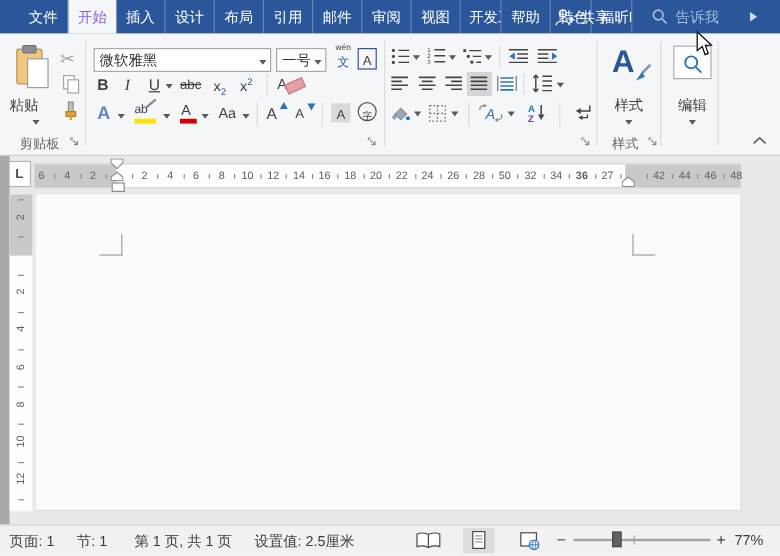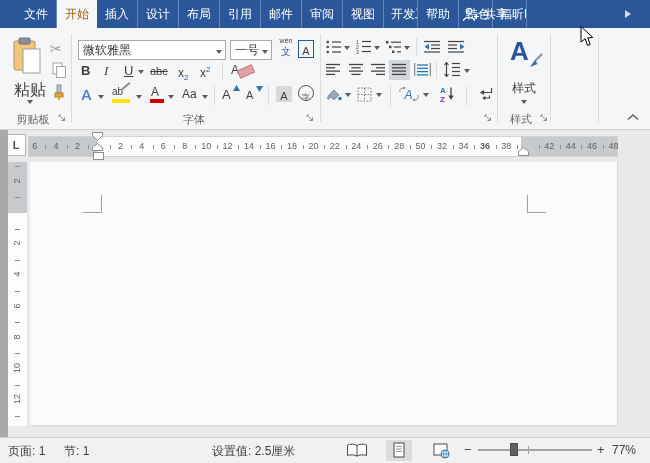--- a/index.html
+++ b/index.html
@@ -3,21 +3,21 @@
 <meta charset="utf-8">
 <style>
   html,body{margin:0;padding:0;}
   .app{position:relative;width:650px;height:463px;overflow:hidden;background:#e9e9e9;
        font-family:"Liberation Sans","DejaVu Sans",sans-serif;-webkit-font-smoothing:antialiased;}
   .abs{position:absolute;}
   
   .titlebar{position:absolute;left:0;top:0;width:650px;height:28px;background:#2b579a;display:flex;align-items:stretch;}
   .tabs{display:flex;align-items:stretch;margin-left:16px;}
   .tab{display:flex;align-items:center;padding:0 8px;font-size:12px;color:#ffffff;border-right:1px solid rgba(255,255,255,.28);white-space:nowrap;cursor:default;}
-  .tab.active{background:#f5f6f7;color:#a16207;border-right:none;}
+  .tab.active{background:#f5f6f7;color:#8b5cf6;border-right:none;}
   .tab.clipped{width:26px;padding:0 0 0 7px;overflow:hidden;}
   .tellme{display:flex;align-items:center;font-size:12px;color:#a8bbdd;margin-left:6px;}
   .share{position:absolute;left:462px;top:0;height:28px;display:flex;align-items:center;color:#fff;font-size:12px;}
   
   .ribbon{position:absolute;left:0;top:28px;width:650px;height:102px;background:#f5f6f7;border-bottom:1px solid #d2d2d2;box-sizing:border-box;}
   .gdiv{position:absolute;top:6px;height:88px;width:1px;background:#dcdcdc;}
   .glabel{position:absolute;top:84px;font-size:11px;color:#666;text-align:center;}
   .btxt{position:absolute;color:#3f3f3f;}
   .dd{position:absolute;width:0;height:0;border:3px solid transparent;border-top:4px solid #5a5a5a;}
   .box-input{position:absolute;background:#fff;border:1px solid #a9a9a9;box-sizing:border-box;font-size:12px;color:#333;display:flex;align-items:center;padding-left:4px;}
@@ -61,20 +61,27 @@
         <div class="tab">布局</div>
         <div class="tab">引用</div>
         <div class="tab">邮件</div>
         <div class="tab">审阅</div>
         <div class="tab">视图</div>
         <div class="tab clipped">开发工</div>
         <div class="tab">帮助</div>
         <div class="tab clipped">特色功</div>
         <div class="tab clipped">福昕P</div>
       </div>
+    <div class="tab" style="border-right:none;margin-left:8px;">
+      <svg width="14" height="14" viewBox="0 0 14 14">
+        <circle cx="5.5" cy="5.5" r="4" fill="none" stroke="#a8bbdd" stroke-width="1.4"></circle>
+        <line x1="8.6" y1="8.6" x2="12.5" y2="12.5" stroke="#a8bbdd" stroke-width="1.4"></line>
+      </svg>
+      <span class="tellme">告诉我</span>
+    </div>
   </div>
   <div class="share">
     <svg width="18" height="17" viewBox="0 0 18 17">
       <circle cx="7" cy="5.2" r="2.8" fill="none" stroke="#ffffff" stroke-width="1.2"></circle>
       <path d="M1.5,15 C1.5,10.5 12.5,10.5 12.5,15" fill="none" stroke="#ffffff" stroke-width="1.2"></path>
       <line x1="14.5" y1="8" x2="14.5" y2="13" stroke="#ffffff" stroke-width="1.1"></line>
       <line x1="12" y1="10.5" x2="17" y2="10.5" stroke="#ffffff" stroke-width="1.1"></line>
     </svg>
     <span style="margin-left:4px;">共享</span>
   </div>
@@ -83,21 +90,21 @@
   </svg>
 
   <div class="ribbon">
 
     <div class="abs" style="left:8px;top:8px;width:44px;height:76px;">
       <svg class="abs" style="left:5px;top:1px;" width="30" height="38" viewBox="0 0 30 38">
         <rect x="1" y="4" width="21" height="29" rx="2" fill="#f2c57c" stroke="#b3905a"></rect>
         <rect x="6" y="1" width="11" height="6" rx="1" fill="#8a8f96" stroke="#6e737a"></rect>
         <rect x="10" y="12" width="17" height="24" fill="#ffffff" stroke="#9aa0a6"></rect>
       </svg>
-      <span class="btxt" style="left:0;top:44px;width:44px;text-align:center;font-size:16px;">粘贴</span>
+      <span class="btxt" style="left:0;top:44px;width:44px;font-size:12px;">粘贴</span>
       <span class="dd" style="left:19px;top:64px;"></span>
     </div>
     <span class="btxt" style="left:50px;top:12px;font-size:15px;color:#a0a0a0;">✂</span>
     <svg class="abs" style="left:52px;top:34px;" width="15" height="17" viewBox="0 0 15 17">
       <rect x="1" y="1" width="9" height="11" fill="#fff" stroke="#a5a5a5"></rect>
       <rect x="4.5" y="4.5" width="9" height="11" fill="#fff" stroke="#a5a5a5"></rect>
     </svg>
     <svg class="abs" style="left:52px;top:56px;" width="15" height="17" viewBox="0 0 15 17">
       <rect x="5" y="1" width="4" height="8" fill="#b9bec4" stroke="#8e949a"></rect>
       <rect x="3" y="9" width="8" height="4" fill="#e2a23c" stroke="#b57f23"></rect>
@@ -168,21 +175,20 @@
           <polygon points="0,0 7,0 3.5,6" fill="#2e74b5"></polygon>
         </svg>
     </div>
     <div class="sep2" style="left:268px;top:57px;height:20px;"></div>
     <div class="abs" style="left:276px;top:58px;width:16px;height:16px;background:#d9d9d9;text-align:center;">
       <span style="font-size:11px;color:#3f3f3f;line-height:16px;">A</span>
     </div>
     <div class="abs" style="left:298px;top:57px;width:16px;height:16px;border:1px solid #555;border-radius:50%;box-sizing:border-box;text-align:center;">
       <span style="font-size:8px;color:#3f3f3f;line-height:14px;">字</span>
     </div>
-    <span class="glabel" style="left:74px;width:240px;">字体</span>
     <svg class="abs" style="left:306px;top:86px;" width="9" height="9" viewBox="0 0 9 9">
       <polyline points="1,3 1,1 3,1" fill="none" stroke="#8a8a8a"></polyline>
       <line x1="2.5" y1="2.5" x2="6.5" y2="6.5" stroke="#8a8a8a"></line>
       <polyline points="6.5,3.5 6.5,6.5 3.5,6.5" fill="none" stroke="#8a8a8a"></polyline>
     </svg>
     <div class="gdiv" style="left:320px;"></div>
 
     <svg class="abs" style="left:326px;top:12px;" width="16" height="14" viewBox="0 0 16 14">
       <circle cx="1.8" cy="2" r="1.3" fill="#444"></circle>
         <line x1="6" y1="2" x2="15" y2="2" stroke="#444" stroke-width="1.2"></line>
@@ -323,20 +329,30 @@
       <span class="dd" style="left:19px;top:64px;"></span>
     </div>
     <span class="glabel" style="left:497px;width:48px;">样式</span>
     <svg class="abs" style="left:540px;top:86px;" width="9" height="9" viewBox="0 0 9 9">
       <polyline points="1,3 1,1 3,1" fill="none" stroke="#8a8a8a"></polyline>
       <line x1="2.5" y1="2.5" x2="6.5" y2="6.5" stroke="#8a8a8a"></line>
       <polyline points="6.5,3.5 6.5,6.5 3.5,6.5" fill="none" stroke="#8a8a8a"></polyline>
     </svg>
     <div class="gdiv" style="left:550px;"></div>
 
+    <div class="abs" style="left:556px;top:8px;width:42px;height:76px;">
+      <div class="abs" style="left:5px;top:2px;width:32px;height:28px;background:#ffffff;border:1px solid #ababab;box-sizing:border-box;">
+        <svg class="abs" style="left:7px;top:6px;" width="18" height="18" viewBox="0 0 18 18">
+          <circle cx="7" cy="7" r="5" fill="none" stroke="#2e74b5" stroke-width="1.6"></circle>
+          <line x1="10.7" y1="10.7" x2="15.5" y2="15.5" stroke="#2e74b5" stroke-width="1.6"></line>
+        </svg>
+      </div>
+      <span class="btxt" style="left:0;top:44px;width:42px;text-align:center;font-size:12px;">编辑</span>
+      <span class="dd" style="left:18px;top:64px;"></span>
+    </div>
     <div class="gdiv" style="left:598px;"></div>
 
     <svg class="abs" style="left:627px;top:86px;" width="12" height="7" viewBox="0 0 12 7">
       <polyline points="1,5.5 6,1 11,5.5" fill="none" stroke="#5f5f5f" stroke-width="1.4"></polyline>
     </svg>
   </div>
 
   <div class="rulerband">
     <div class="abs" style="left:6px;top:4px;width:20px;height:22px;background:#fdfdfd;border:1px solid #b5b5b5;box-sizing:border-box;display:flex;align-items:center;justify-content:center;">
       <span style="font-size:11px;font-weight:bold;color:#4f4f4f;">L</span>
@@ -358,21 +374,21 @@
         <span class="rnum" style="left: 262.96px;">18</span>
         <span class="rnum" style="left: 284.4px;">20</span>
         <span class="rnum" style="left: 305.84px;">22</span>
         <span class="rnum" style="left: 327.28px;">24</span>
         <span class="rnum" style="left: 348.72px;">26</span>
         <span class="rnum" style="left: 370.16px;">28</span>
         <span class="rnum" style="left: 391.6px;">50</span>
         <span class="rnum" style="left: 413.04px;">32</span>
         <span class="rnum" style="left: 434.48px;">34</span>
         <span class="rnum" style="left: 455.92px; font-weight: bold;">36</span>
-        <span class="rnum" style="left: 477.36px;">38</span>
+        <span class="rnum" style="left: 477.36px;">27</span>
         <span class="rnum" style="left: 520.24px;">42</span>
         <span class="rnum" style="left: 541.68px;">44</span>
         <span class="rnum" style="left: 563.12px;">46</span>
         <span class="rnum" style="left: 584.56px;">48</span>
         <div class="rtick" style="left: 16.4px;"></div>
         <div class="rtick" style="left: 37.84px;"></div>
         <div class="rtick" style="left: 59.28px;"></div>
         <div class="rtick" style="left: 80.72px;"></div>
         <div class="rtick" style="left: 102.16px;"></div>
         <div class="rtick" style="left: 123.6px;"></div>
@@ -430,20 +446,21 @@
       <div class="vtick" style="top: 222.6px;"></div>
       <div class="vtick" style="top: 253.8px;"></div>
     </div>
   <div class="page"></div>
   <div class="cropL"></div>
   <div class="cropR"></div>
 
   <div class="statusbar">
     <span class="st" style="left:8px;">页面: 1</span>
     <span class="st" style="left:64px;">节: 1</span>
+    <span class="st" style="left:112px;">第 1 页, 共 1 页</span>
     <span class="st" style="left:212px;">设置值: 2.5厘米</span>
     <div class="viewbtn" style="left:344px;">
       <svg width="22" height="15" viewBox="0 0 22 15">
         <path d="M11,2.5 C8.5,0.8 4,0.8 1.5,2 L1.5,12.5 C4,11.5 8.5,11.5 11,13.2 C13.5,11.5 18,11.5 20.5,12.5 L20.5,2 C18,0.8 13.5,0.8 11,2.5 Z" fill="#ffffff" stroke="#4a4a4a"></path>
         <line x1="11" y1="2.5" x2="11" y2="13.2" stroke="#4a4a4a"></line>
       </svg>
     </div>
     <div class="viewbtn" style="left:386px;background:#dcdcdc;">
       <svg width="14" height="17" viewBox="0 0 14 17">
         <rect x="2" y="1" width="10" height="14" fill="#ffffff" stroke="#4a4a4a"></rect>

